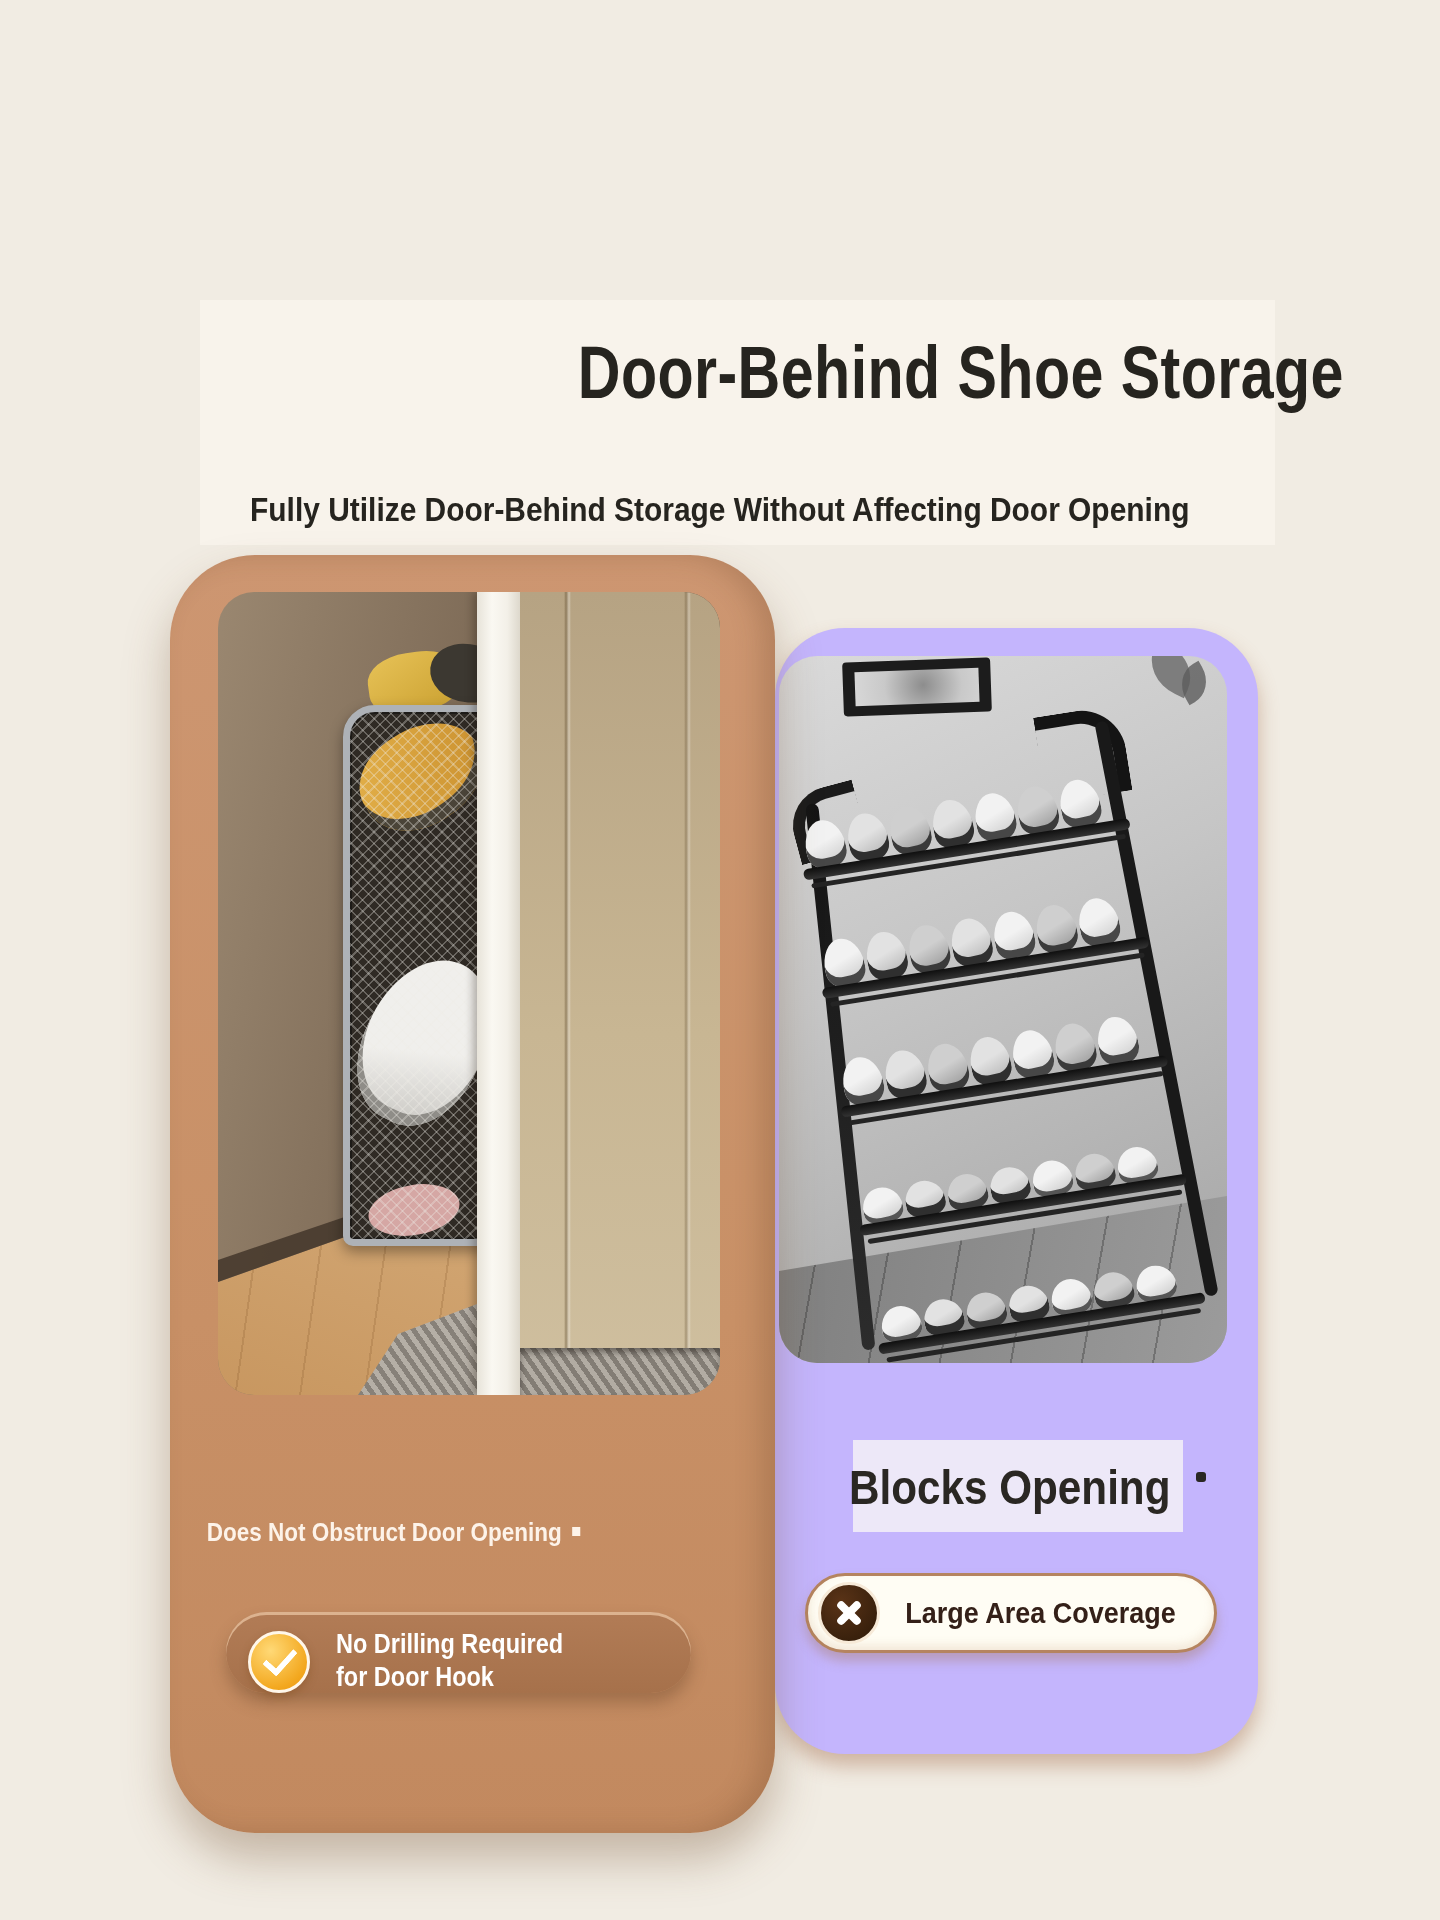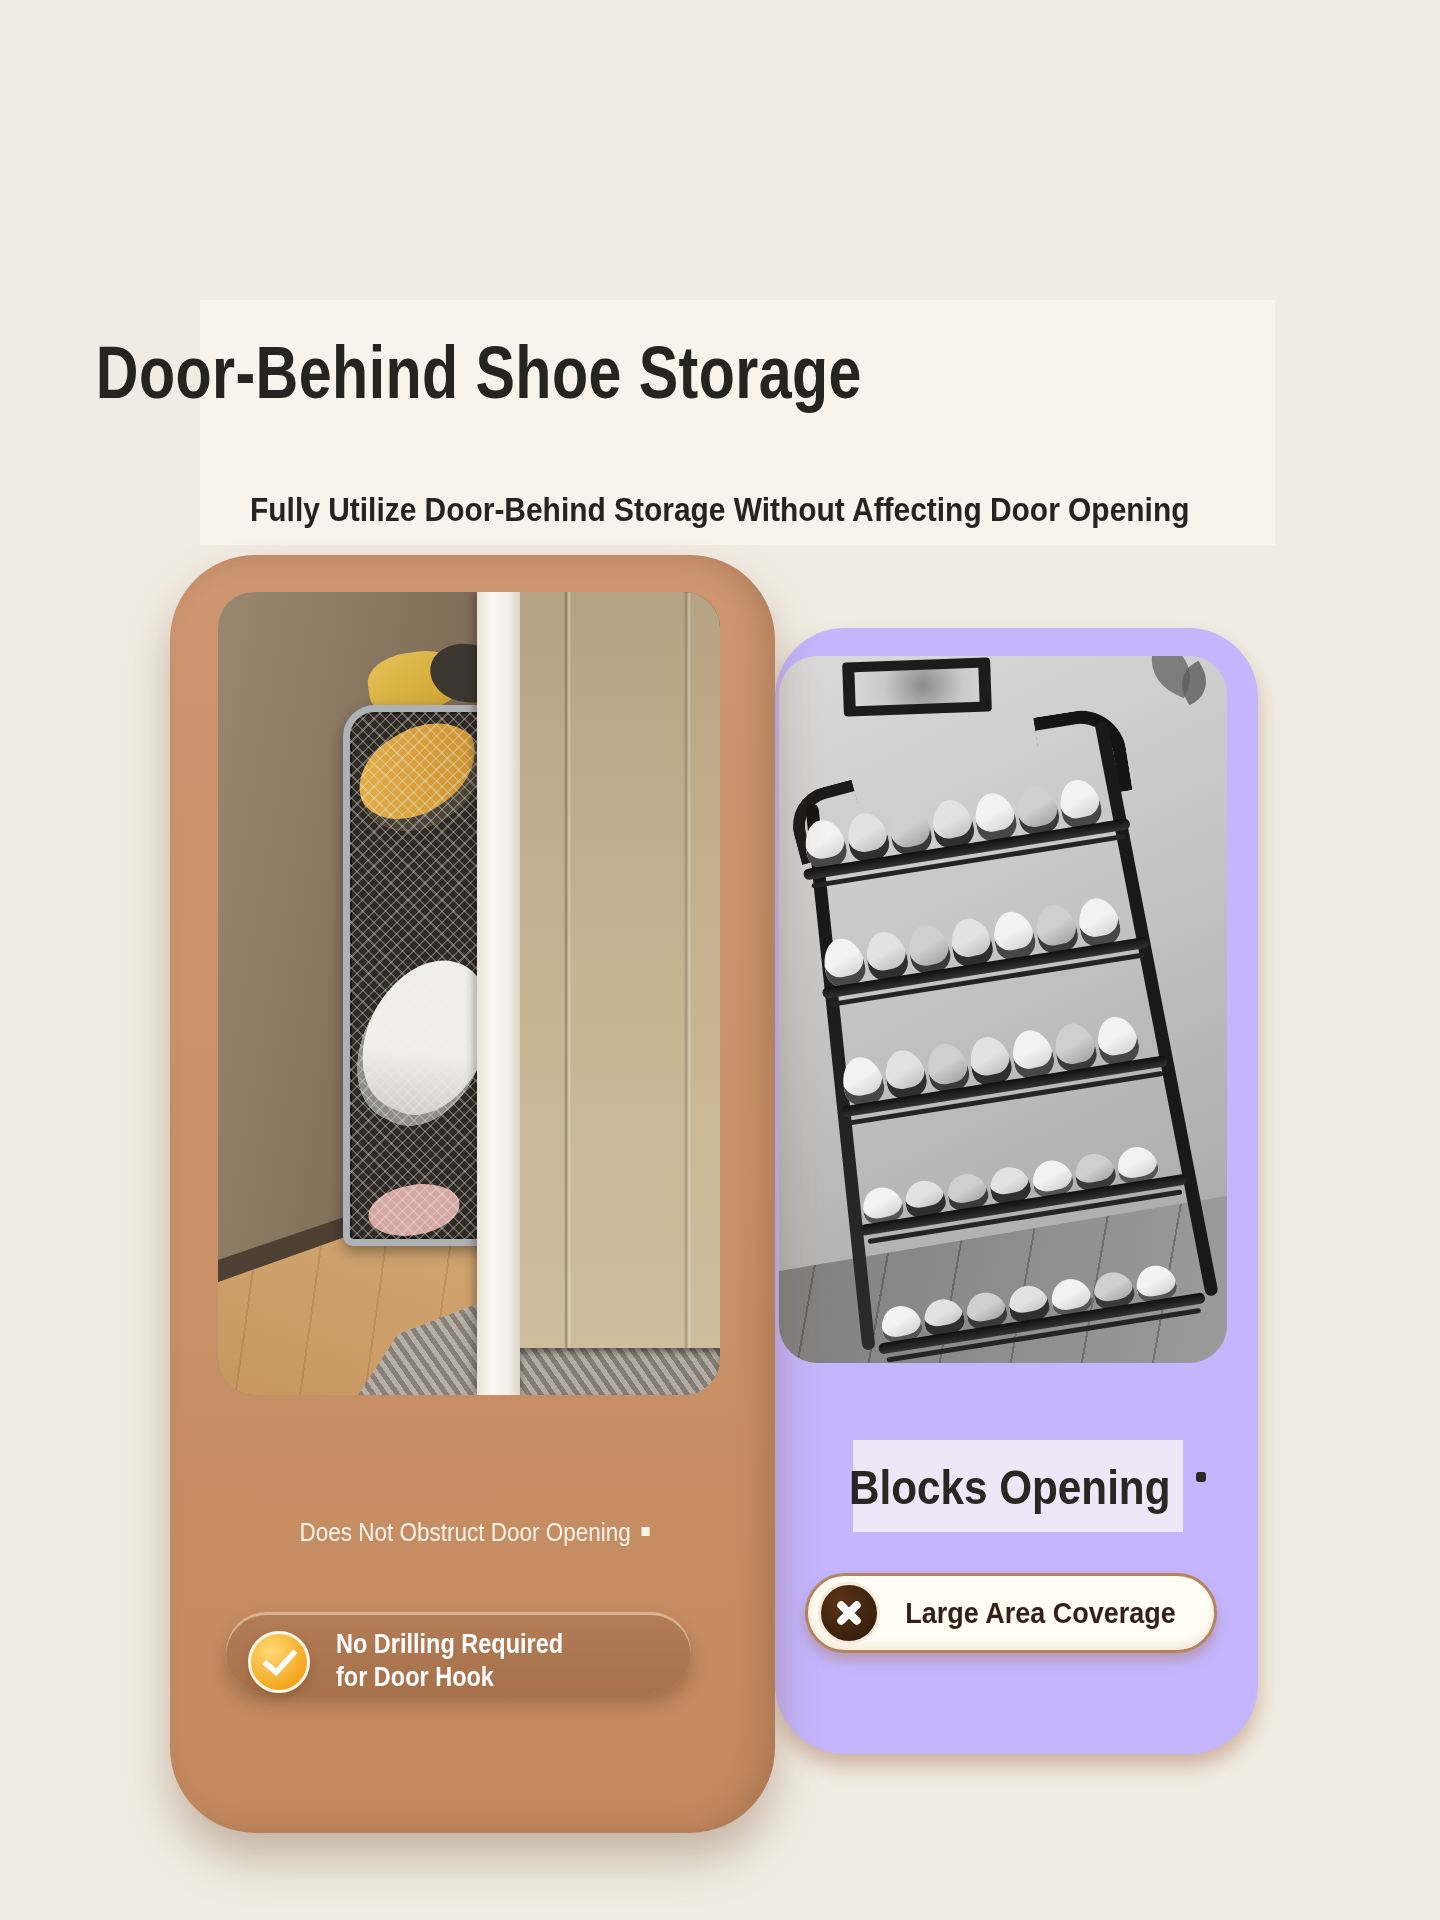--- a/index.html
+++ b/index.html
@@ -1,21 +1,21 @@
 <!DOCTYPE html>
 <html><head>
 <meta charset="utf-8">
 <style>
   html,body{margin:0;padding:0;}
   .page{position:relative;width:1440px;height:1920px;background:#f1ece3;overflow:hidden;
         font-family:"Liberation Sans",sans-serif;}
   .light-patch{position:absolute;left:200px;top:300px;width:1075px;height:245px;
         background:rgba(253,250,243,0.55);}
   
-  .title-wrap{position:absolute;left:0;top:330px;width:100%;text-align:left;}
+  .title-wrap{position:absolute;left:0;top:330px;width:100%;text-align:right;}
   .title{display:inline-block;font-size:74px;font-weight:800;color:#26241f;white-space:nowrap;
         transform:scaleX(0.80);transform-origin:center;letter-spacing:0.5px;}
   .subtitle-wrap{position:absolute;left:0;top:478px;width:100%;text-align:center;margin-top:12px;}
   .subtitle{display:inline-block;font-size:34px;font-weight:700;color:#26241f;white-space:nowrap;
         transform:scaleX(0.88);transform-origin:center;}
   
   .card-left{position:absolute;left:170px;top:555px;width:605px;height:1278px;border-radius:85px;
         background:linear-gradient(180deg,#cd9671 0%,#c89066 60%,#c2895f 100%);
         box-shadow:0 26px 45px rgba(115,80,50,0.35), inset -14px 0 26px rgba(95,60,32,0.22);z-index:2;}
   .photo-left{position:absolute;left:48px;top:37px;width:502px;height:803px;border-radius:36px;overflow:hidden;
@@ -52,22 +52,22 @@
         background:linear-gradient(90deg,#e7e3d9 0%,#faf8f2 35%,#f3f0e8 70%,#ddd8cc 100%);
         box-shadow:-4px 0 8px rgba(30,20,10,0.30);}
   .door-panel{position:absolute;left:302px;top:0;width:200px;height:803px;z-index:5;
         background:linear-gradient(180deg,#b6a383 0%,#c8b693 55%,#cfbf9f 100%);}
   .door-panel::before{content:'';position:absolute;inset:0;
         background:linear-gradient(90deg,transparent 44px,rgba(90,70,40,0.45) 46px,rgba(255,255,255,0.35) 49px,
         transparent 51px,transparent 164px,rgba(90,70,40,0.35) 166px,rgba(255,255,255,0.30) 169px,transparent 171px);}
   .door-rug{position:absolute;left:302px;top:756px;width:200px;height:47px;z-index:6;
         background:repeating-linear-gradient(55deg,#b2aca3 0 5px,#837d75 5px 10px);
         box-shadow:inset 0 4px 6px rgba(20,15,10,0.45);}
-  .left-caption{position:absolute;left:2px;top:963px;width:100%;text-align:center;color:#fdf3e9;
-        font-size:25px;font-weight:400;}
+  .left-caption{position:absolute;left:16px;top:963px;width:100%;text-align:left;color:#fdf3e9;
+        font-size:25px;font-weight:700;}
   .left-caption .cap-inner{display:inline-block;transform:scaleX(0.90);}
   .square-bullet{display:inline-block;width:9px;height:9px;background:#fdf3e9;margin-left:12px;
         transform:translateY(-5px);}
   .left-pill{position:absolute;left:56px;top:1057px;width:465px;height:81px;border-radius:41px;
         background:linear-gradient(180deg,#b27c56 0%,#a6714b 100%);
         box-shadow:inset 0 3px 0 rgba(255,224,192,0.55),0 10px 16px rgba(95,60,35,0.35);
         display:flex;align-items:flex-end;}
   .check-badge{width:56px;height:56px;margin-left:22px;border-radius:50%;flex:0 0 auto;position:relative;
         background:radial-gradient(circle at 35% 30%,#ffd976,#f3a81f 70%,#e8940f);
         border:3px solid #fff7ea;box-shadow:0 4px 8px rgba(120,70,20,0.35);}

